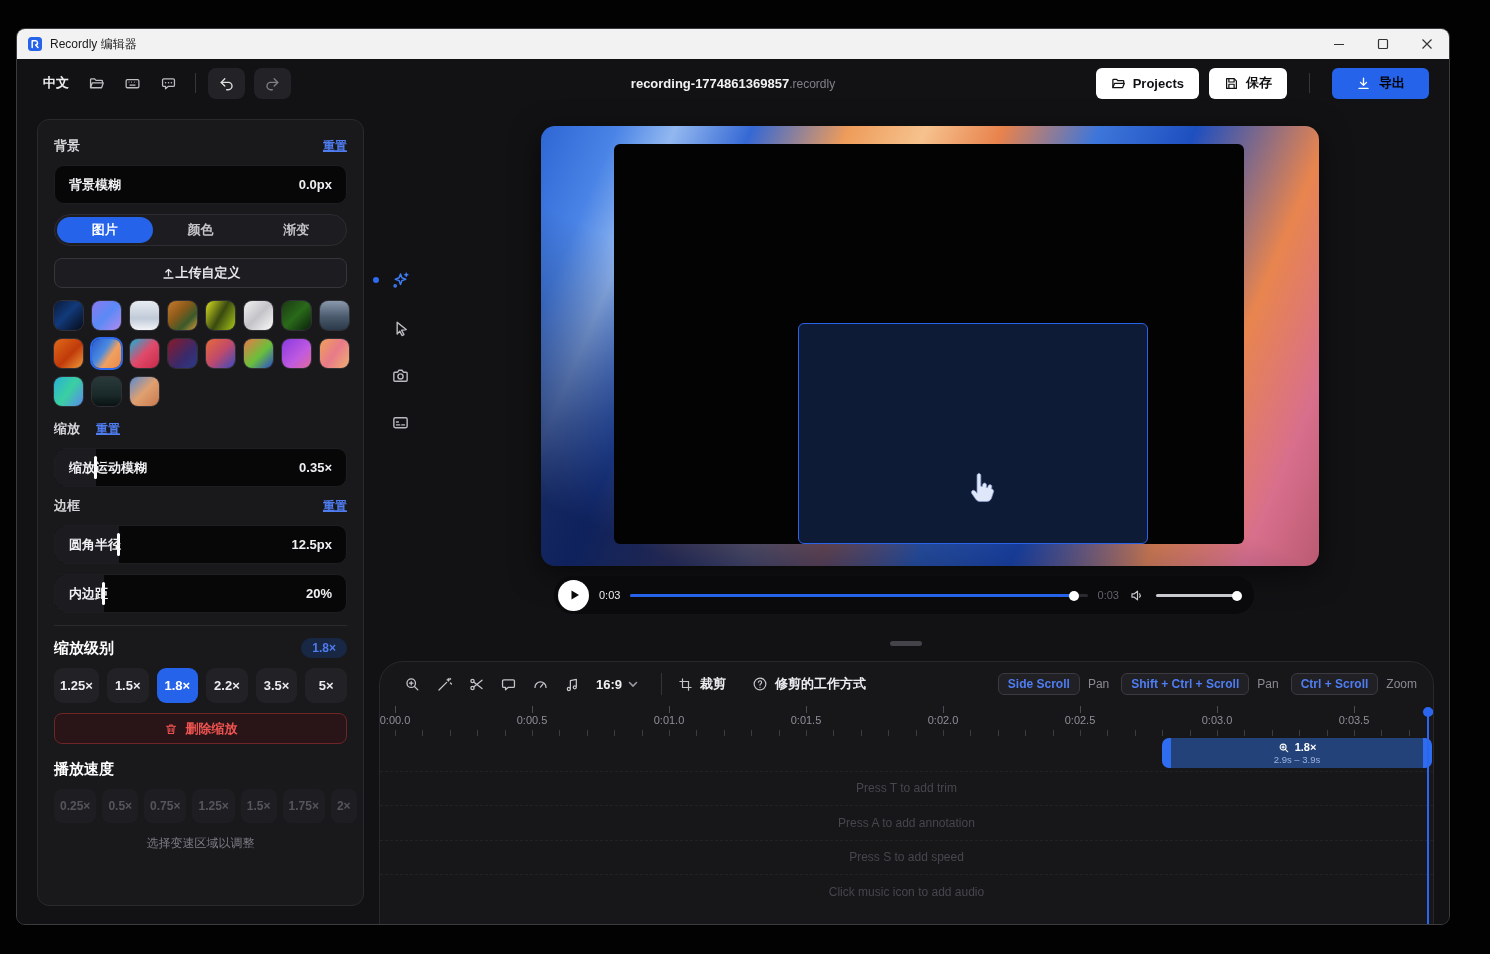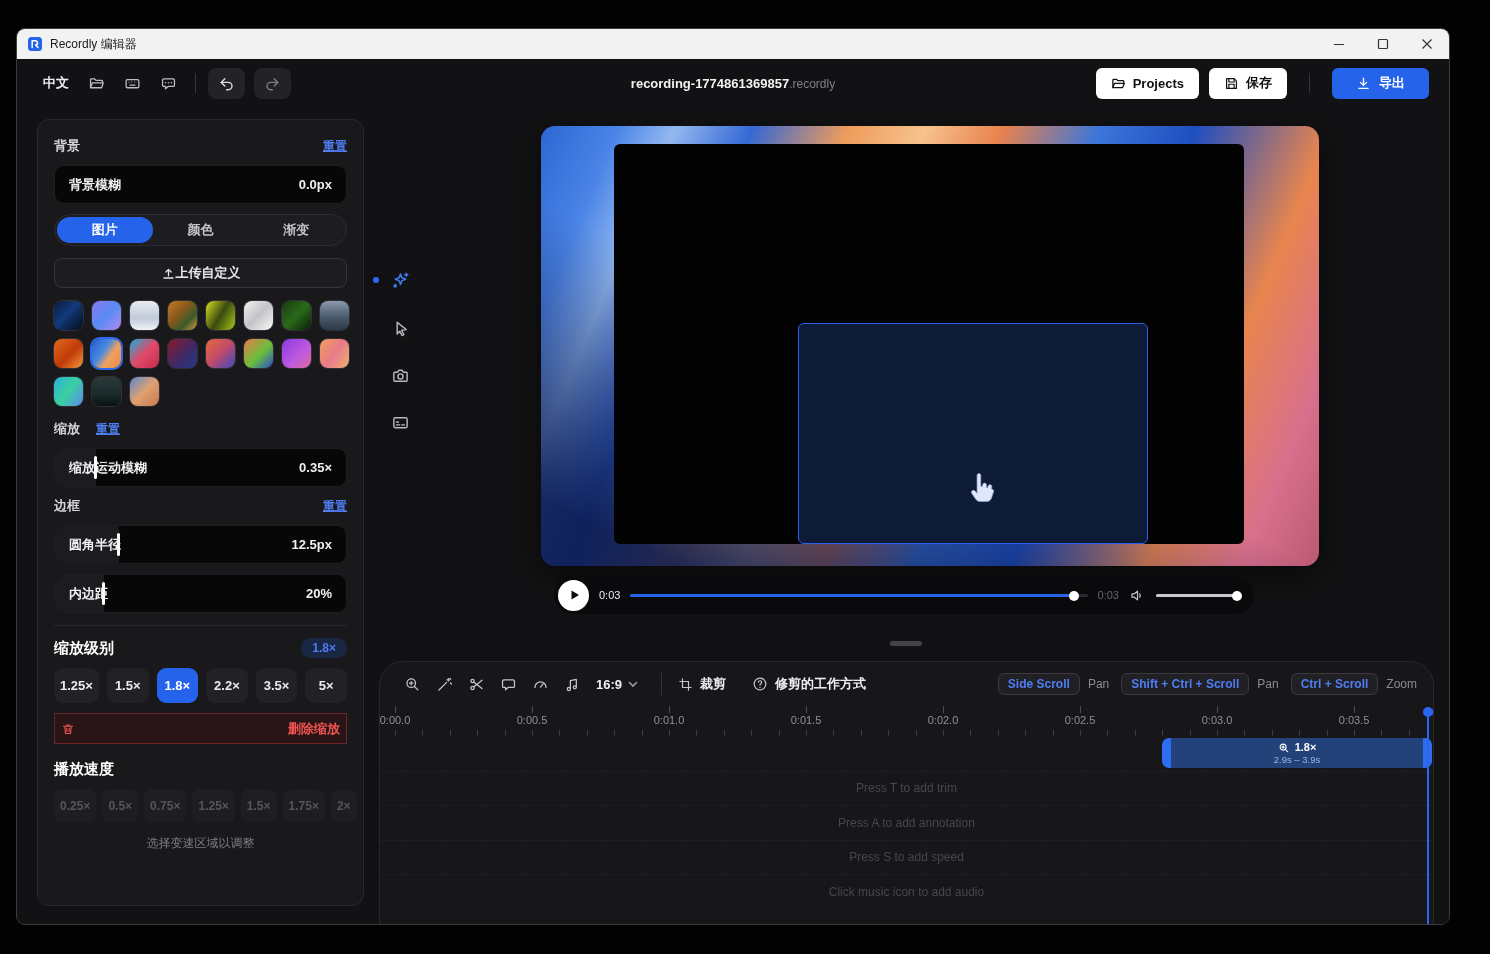--- a/index.html
+++ b/index.html
@@ -22,21 +22,21 @@
   .vdiv{width:1px;height:20px;background:#36363a;margin:0 12px;}
   .histbtn{width:37px;height:31px;background:#232327;border-radius:8px;display:flex;align-items:center;justify-content:center;margin-right:9px;}
   .histbtn.dim svg{stroke:#7e7e84;}
   .filename{position:absolute;left:50%;transform:translateX(-50%);font-size:13px;white-space:nowrap;cursor:default;}
   .fname-main{color:#f2f2f4;font-weight:700;}
   .fname-ext{color:#80808c;font-weight:400;font-size:12px;}
   .topbar-right{margin-left:auto;display:flex;align-items:center;gap:10px;}
   .btn-white{height:31px;background:#ffffff;border:none;border-radius:6px;display:flex;align-items:center;gap:7px;
              font-size:13px;font-weight:700;color:#101012;padding:0 15px;cursor:pointer;}
   .btn-blue{height:31px;background:#2563eb;border:none;border-radius:6px;display:flex;align-items:center;gap:8px;
-            font-size:13px;font-weight:700;color:#ffffff;padding:0 24px;cursor:pointer;}
+            font-size:13px;font-weight:700;color:#000000;padding:0 24px;cursor:pointer;}
   
   .sidebar{position:absolute;left:20px;top:60px;width:327px;height:787px;background:#19191c;
            border:1px solid #2a2a2e;border-radius:12px;padding:15px 16px;overflow:hidden;}
   .sec-head{display:flex;align-items:center;justify-content:space-between;margin:2px 0 10px;}
   .sec-head.inline{justify-content:flex-start;gap:16px;}
   .sec-title{font-size:13px;font-weight:700;color:#d6d6da;}
   .reset{font-size:12px;font-weight:700;color:#4f7df2;text-decoration:underline;cursor:pointer;font-family:Liberation Mono, monospace;}
   .slider{position:relative;height:39px;background:#070708;border:1px solid #1e1e22;border-radius:10px;
           display:flex;align-items:center;justify-content:space-between;padding:0 14px;overflow:hidden;cursor:ew-resize;margin-bottom:10px;}
   .s-fill{position:absolute;left:0;top:0;bottom:0;background:#1b1b20;}
@@ -51,22 +51,22 @@
   .thumbs{display:grid;grid-template-columns:repeat(8,1fr);gap:9px;margin-bottom:14px;}
   .thumb{width:29px;height:29px;border-radius:8px;box-shadow:0 0 0 1px #303036;cursor:pointer;}
   .thumb.selected{box-shadow:0 0 0 2px #2e6af0;}
   .divider{height:1px;background:#29292e;margin:12px 0;}
   .zl-head{display:flex;align-items:center;justify-content:space-between;margin:2px 0 10px;}
   .zl-title{font-size:15px;font-weight:700;color:#fff;}
   .badge{background:#182743;color:#4f7cf0;font-size:12px;font-weight:700;border-radius:12px;padding:3px 11px;}
   .zoomgrid{display:grid;grid-template-columns:repeat(6,1fr);gap:8px;margin-bottom:10px;}
   .zbtn{height:35px;background:#222226;border:none;border-radius:9px;color:#ececf0;font-size:13px;font-weight:700;cursor:pointer;}
   .zbtn.active{background:#2563eb;color:#fff;}
-  .delbtn{width:100%;height:31px;background:#291518;border:1px solid #6e2527;border-radius:0;color:#ef5350;
-          font-size:13px;font-weight:700;display:flex;align-items:center;justify-content:space-between;gap:8px;cursor:pointer;margin-bottom:16px;}
+  .delbtn{width:100%;height:31px;background:#291518;border:1px solid #6e2527;border-radius:8px;color:#ef5350;
+          font-size:13px;font-weight:700;display:flex;align-items:center;justify-content:center;gap:8px;cursor:pointer;margin-bottom:16px;}
   .speedgrid{display:grid;grid-template-columns:repeat(7,1fr);gap:6px;margin-bottom:12px;}
   .sbtn{height:34px;background:#1e1e22;border:none;border-radius:8px;color:#55555c;font-size:12px;font-weight:700;cursor:default;}
   .speed-hint{text-align:center;font-size:12px;color:#7c7c85;}
   
   .toolstrip{position:absolute;left:368px;top:210px;width:30px;display:flex;flex-direction:column;gap:23px;align-items:center;}
   .ts-item{width:24px;height:24px;display:flex;align-items:center;justify-content:center;position:relative;cursor:pointer;color:#b9b9bf;}
   .ts-item.active{color:#3d7bf5;}
   .ts-dot{position:absolute;left:-15px;top:8px;width:6px;height:6px;border-radius:50%;background:#2f6af0;}
   
   .preview{position:absolute;left:524px;top:67px;width:778px;height:440px;border-radius:14px;overflow:hidden;

